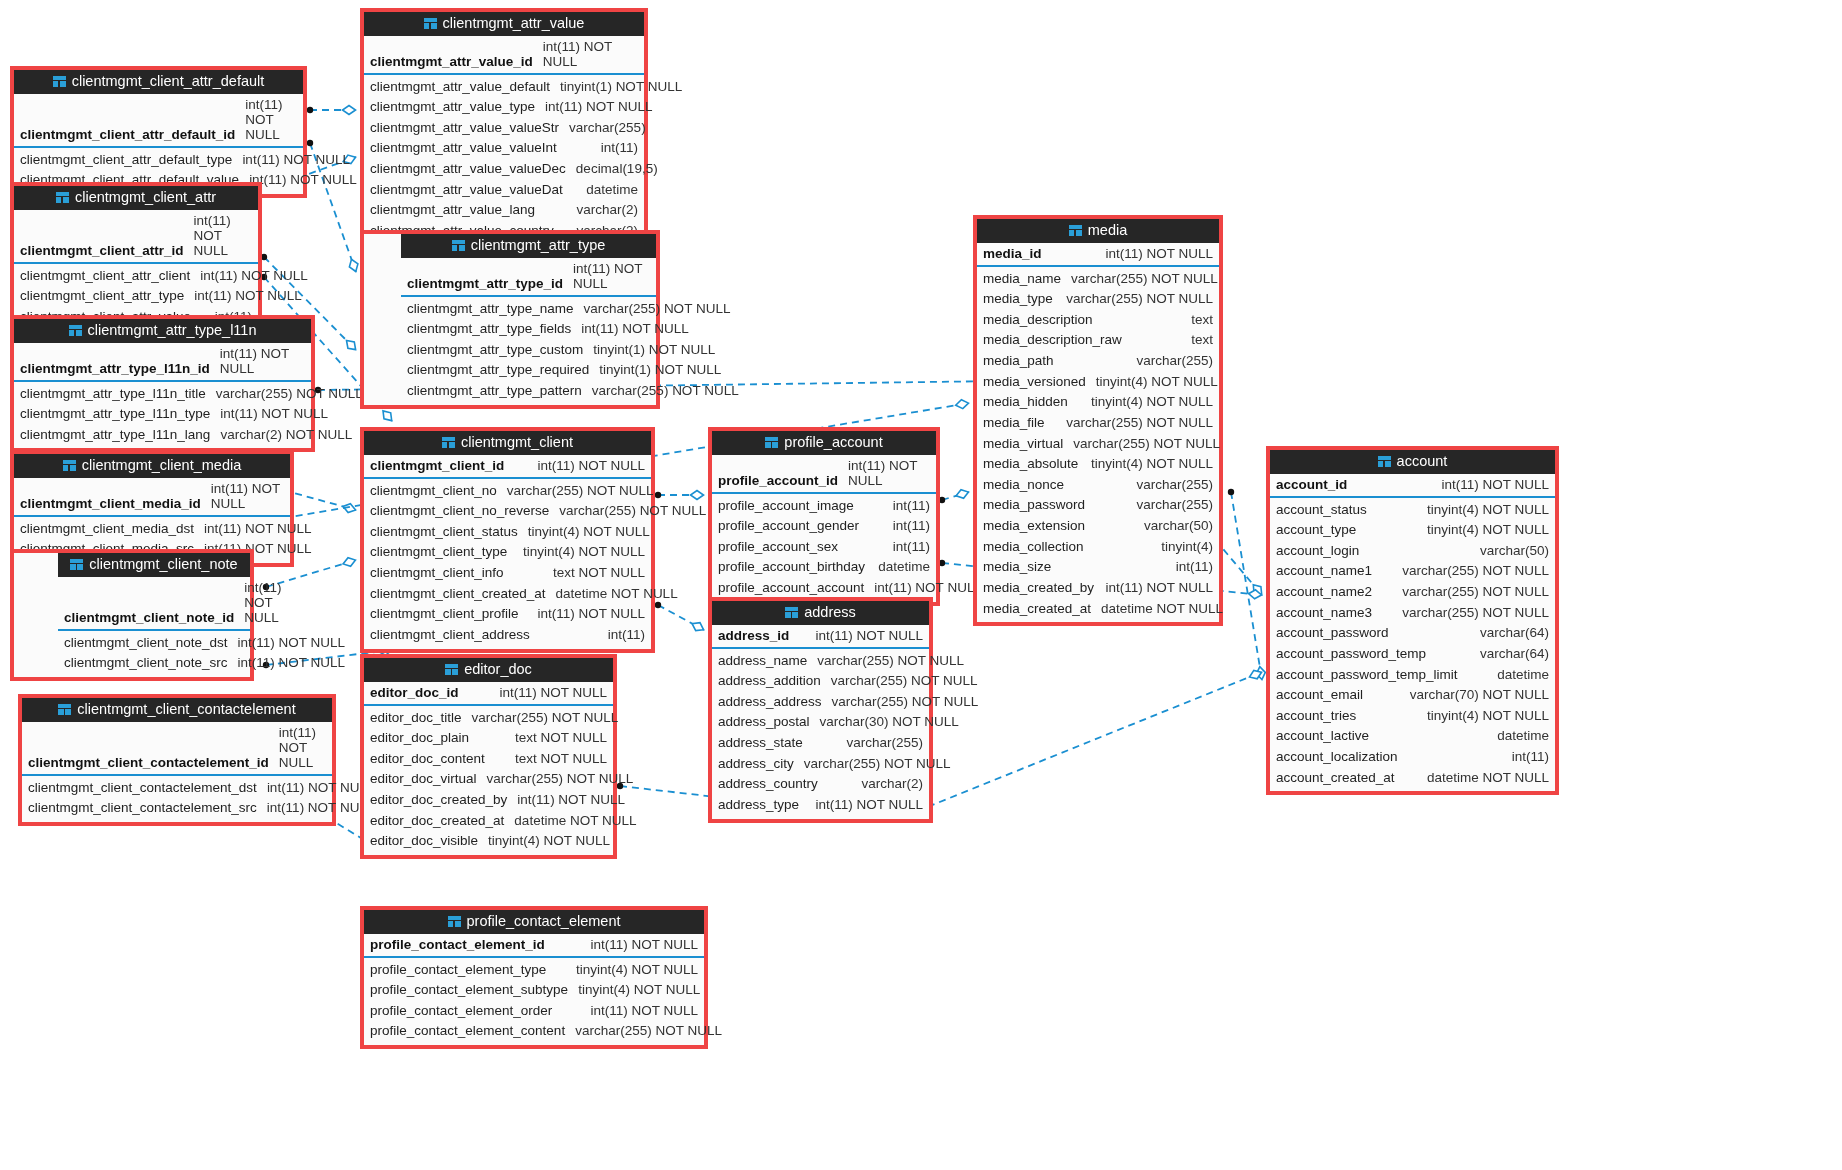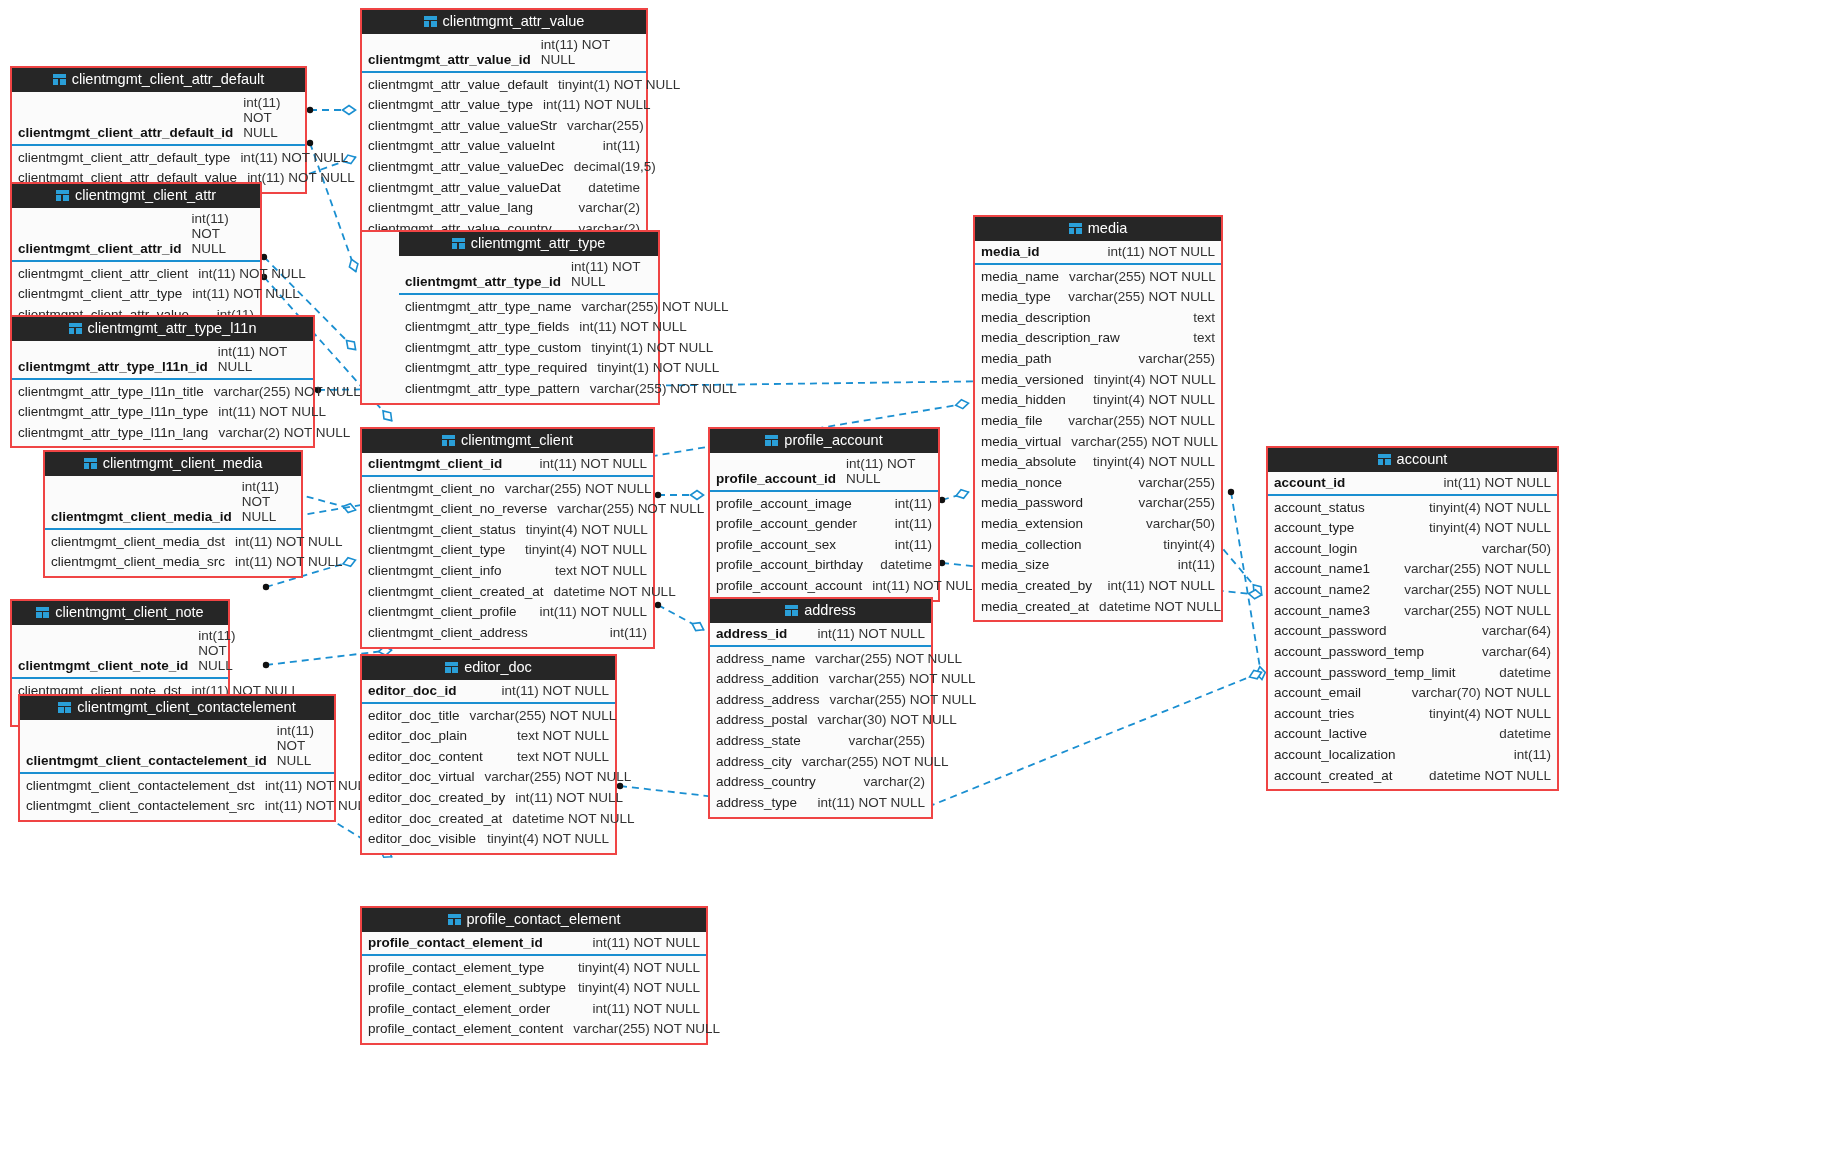--- a/index.html
+++ b/index.html
@@ -1,19 +1,19 @@
 <!DOCTYPE html>
 <html><head>
 <meta charset="utf-8">
 <style>
   html,body{margin:0;padding:0;background:#ffffff;}
   body{font-family:"Liberation Sans",sans-serif;}
   #canvas{position:relative;width:1842px;height:1170px;overflow:hidden;background:#fff;}
   svg#links{position:absolute;left:0;top:0;width:1842px;height:1170px;pointer-events:none;}
-  .table-box{position:absolute;background:#fbfbfb;border:2px solid #ef4444;box-sizing:border-box;}
+  .table-box{position:absolute;background:#fbfbfb;border:4px solid #ef4444;box-sizing:border-box;}
   .tbl-title{background:#262626;color:#ffffff;font-size:14.5px;text-align:center;padding:4px 8px 5px;
              display:flex;align-items:center;justify-content:center;gap:6px;line-height:1;}
   .tbl-icon{display:inline-block;width:13px;height:11px;position:relative;flex:0 0 auto;}
   .tbl-icon i{position:absolute;background:#2a9fd8;display:block;}
   .tbl-icon i.r1{left:0;top:0;width:13px;height:4px;}
   .tbl-icon i.r2{left:0;top:5px;width:5.5px;height:6px;}
   .tbl-icon i.r3{left:7px;top:5px;width:6px;height:6px;}
   .pk-row{display:flex;justify-content:space-between;align-items:flex-end;
           padding:3px 6px 4px;font-size:13.5px;font-weight:bold;color:#111;
           border-bottom:2px solid #1a8fd1;background:#fbfbfb;gap:10px;}
@@ -240,21 +240,21 @@
           <div class="col-row">
             <span class="fname">clientmgmt_attr_type_required</span>
             <span class="ftype">tinyint(1) NOT NULL</span>
           </div>
           <div class="col-row">
             <span class="fname">clientmgmt_attr_type_pattern</span>
             <span class="ftype">varchar(255) NOT NULL</span>
           </div>
         </div>
       </div>
-      <div class="table-box" style="left: 10px; top: 450px; width: 260px; margin-left: 33px;">
+      <div class="table-box" style="left: 10px; top: 450px; width: 284px;">
         <div class="tbl-title">
           <span class="tbl-icon">
             <i class="r1"></i>
             <i class="r2"></i>
             <i class="r3"></i>
           </span>
           <span>clientmgmt_client_media</span>
         </div>
         <div class="pk-row">
           <span class="fname">clientmgmt_client_media_id</span>
@@ -264,21 +264,21 @@
           <div class="col-row">
             <span class="fname">clientmgmt_client_media_dst</span>
             <span class="ftype">int(11) NOT NULL</span>
           </div>
           <div class="col-row">
             <span class="fname">clientmgmt_client_media_src</span>
             <span class="ftype">int(11) NOT NULL</span>
           </div>
         </div>
       </div>
-      <div class="table-box" style="left: 10px; top: 599px; width: 220px;">
+      <div class="table-box" style="left: 10px; top: 549px; width: 244px; padding-left: 44px;">
         <div class="tbl-title">
           <span class="tbl-icon">
             <i class="r1"></i>
             <i class="r2"></i>
             <i class="r3"></i>
           </span>
           <span>clientmgmt_client_note</span>
         </div>
         <div class="pk-row">
           <span class="fname">clientmgmt_client_note_id</span>

